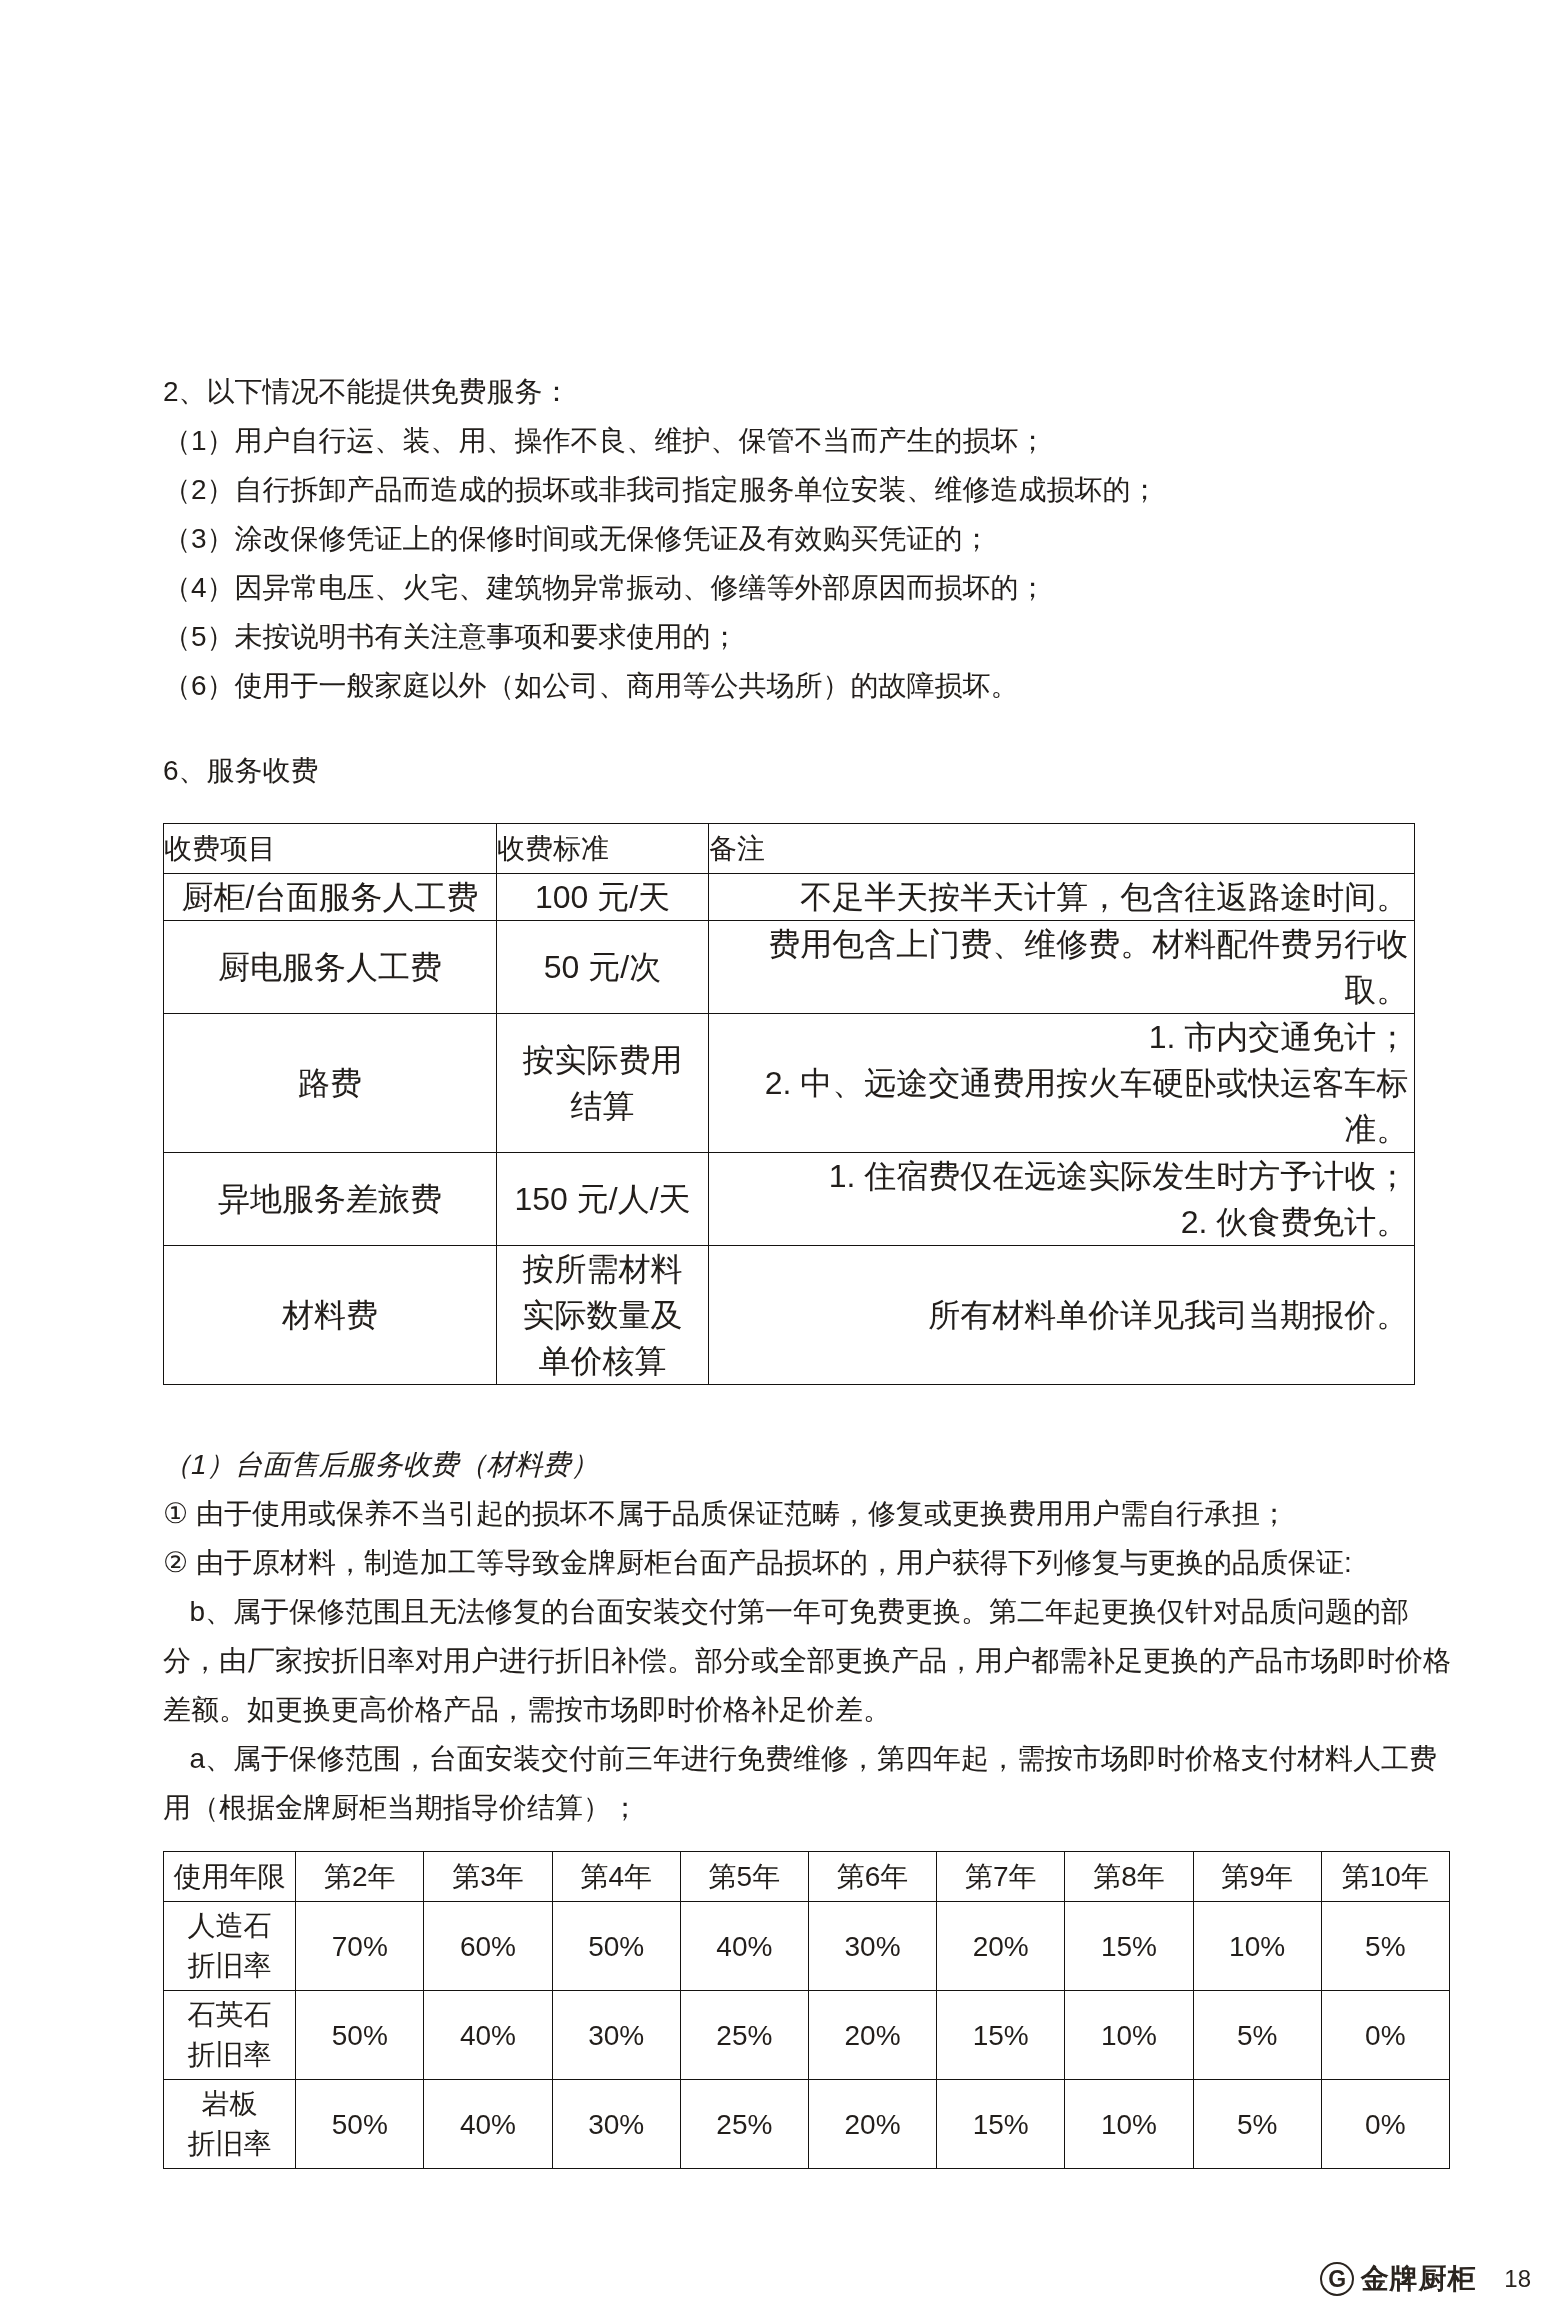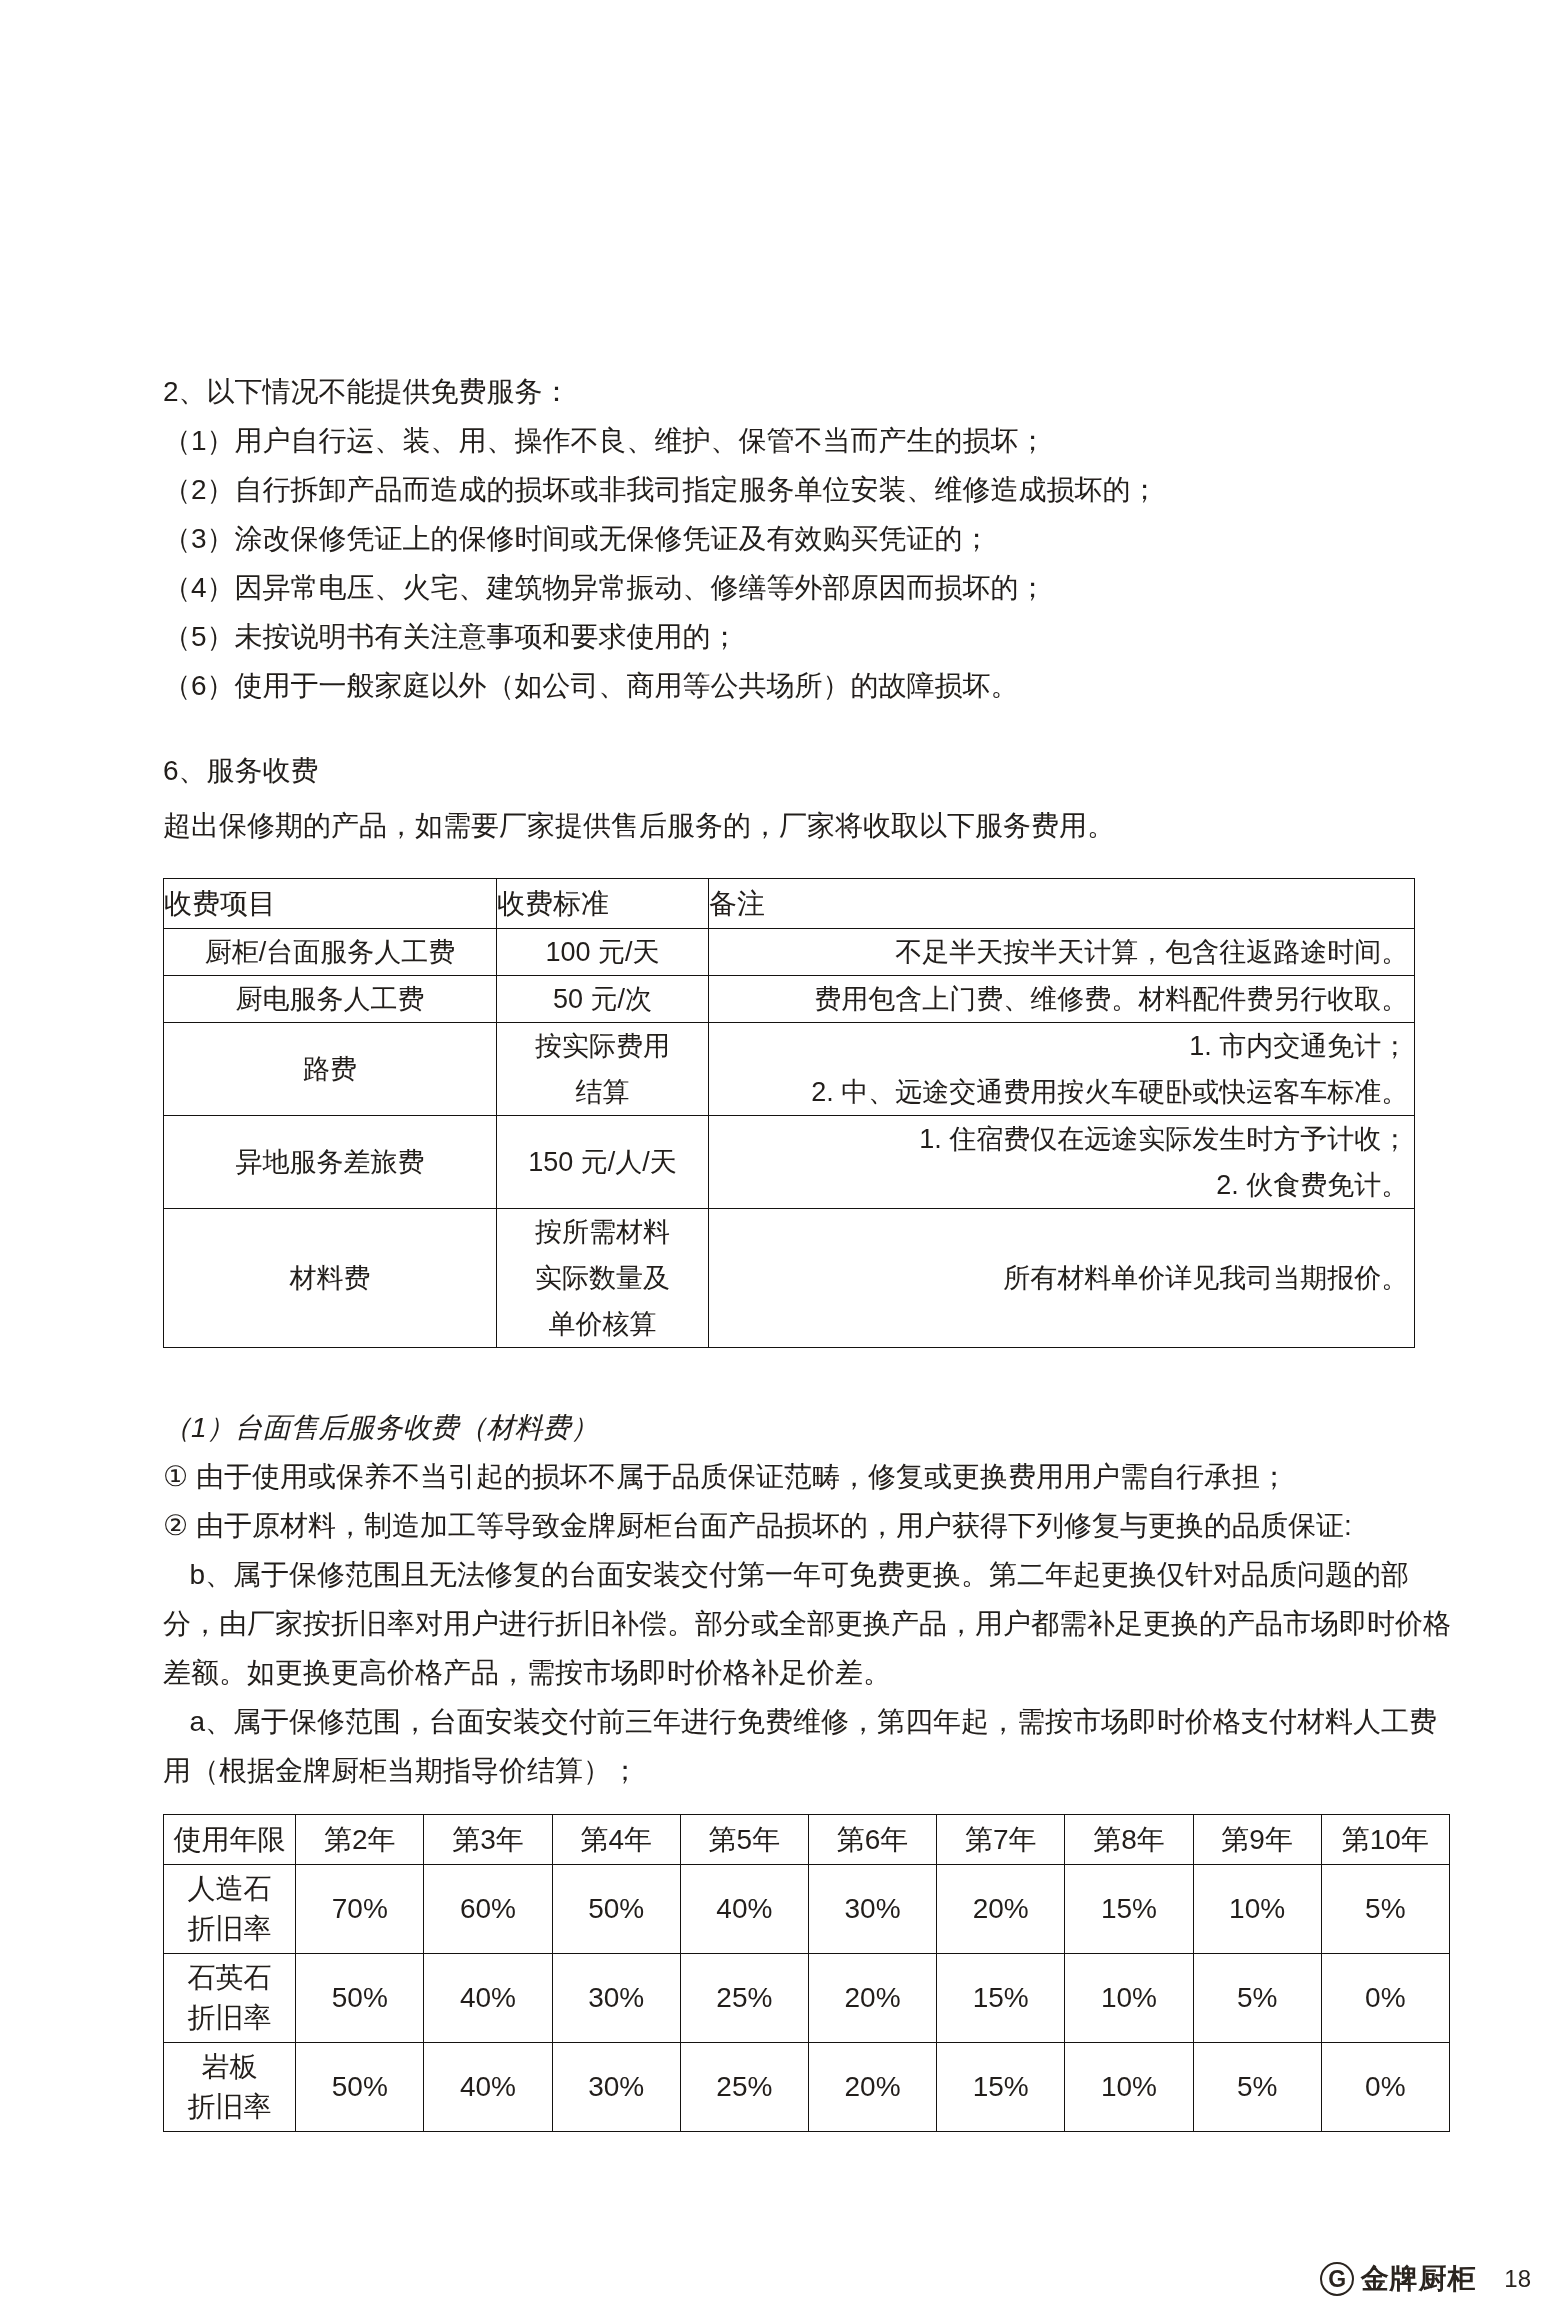--- a/index.html
+++ b/index.html
@@ -18,21 +18,21 @@
   .section6-intro{margin-top:5.7px;}
   .para{text-align:left;}
   .para-indent{text-indent:26.5px;}
 
   table{border-collapse:collapse;table-layout:fixed;}
   th,td{border:1.9px solid #151311;font-weight:500;padding:0;}
 
   
   .fee-table{width:1251px;margin-top:28px;}
   .fee-table th{height:43px;text-align:left;font-size:28px;}
-  .fee-table td{font-size:27px;vertical-align:middle;}
+  .fee-table td{font-size:32px;vertical-align:middle;}
   .fee-table .cell-item,.fee-table .cell-standard{text-align:center;}
   .fee-table .cell-note{text-align:right;padding-left:13.2px;padding-right:5.7px;}
   .fee-table .cell-line{line-height:46px;}
   .fee-table tr.fr0 td{height:43px;}
   .fee-table tr.fr1 td{height:43px;}
   .fee-table tr.fr2 td{height:92px;}
   .fee-table tr.fr3 td{height:89px;}
   .fee-table tr.fr4 td{height:136px;}
 
   
@@ -66,21 +66,20 @@
   <div>
       <div class="doc-line">（1）用户自行运、装、用、操作不良、维护、保管不当而产生的损坏；</div>
       <div class="doc-line">（2）自行拆卸产品而造成的损坏或非我司指定服务单位安装、维修造成损坏的；</div>
       <div class="doc-line">（3）涂改保修凭证上的保修时间或无保修凭证及有效购买凭证的；</div>
       <div class="doc-line">（4）因异常电压、火宅、建筑物异常振动、修缮等外部原因而损坏的；</div>
       <div class="doc-line">（5）未按说明书有关注意事项和要求使用的；</div>
       <div class="doc-line">（6）使用于一般家庭以外（如公司、商用等公共场所）的故障损坏。</div>
     </div>
 
   <div class="doc-line section6-title">6、服务收费</div>
-  <div class="doc-line section6-intro">超出保修期的产品，如需要厂家提供售后服务的，厂家将收取以下服务费用。</div>
 
   <table class="fee-table">
     <colgroup>
       <col style="width:333px">
       <col style="width:212px">
       <col style="width:706px">
     </colgroup>
     <thead>
       <tr>
           <th>收费项目</th>

